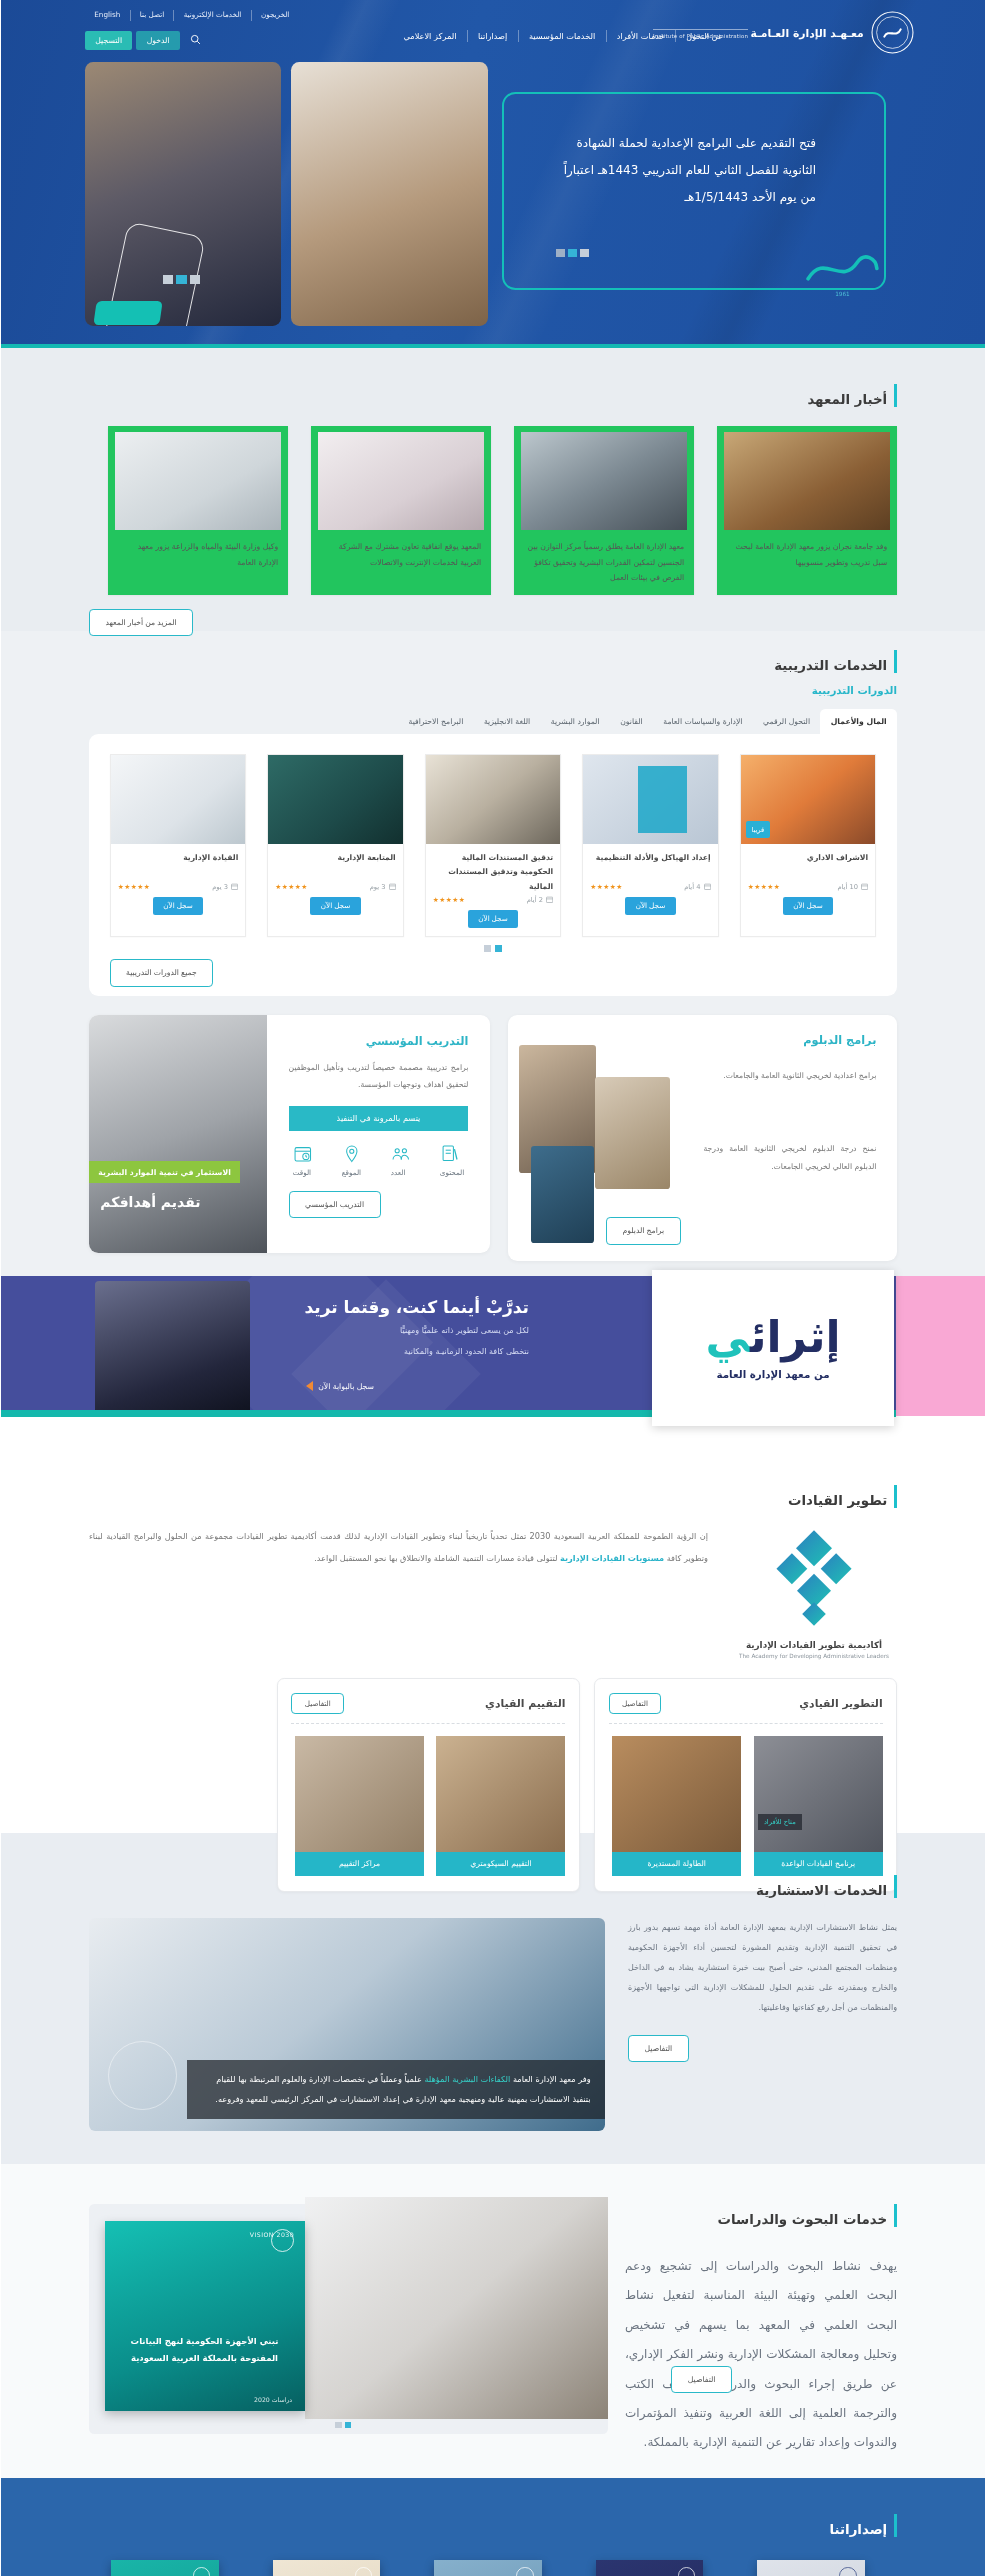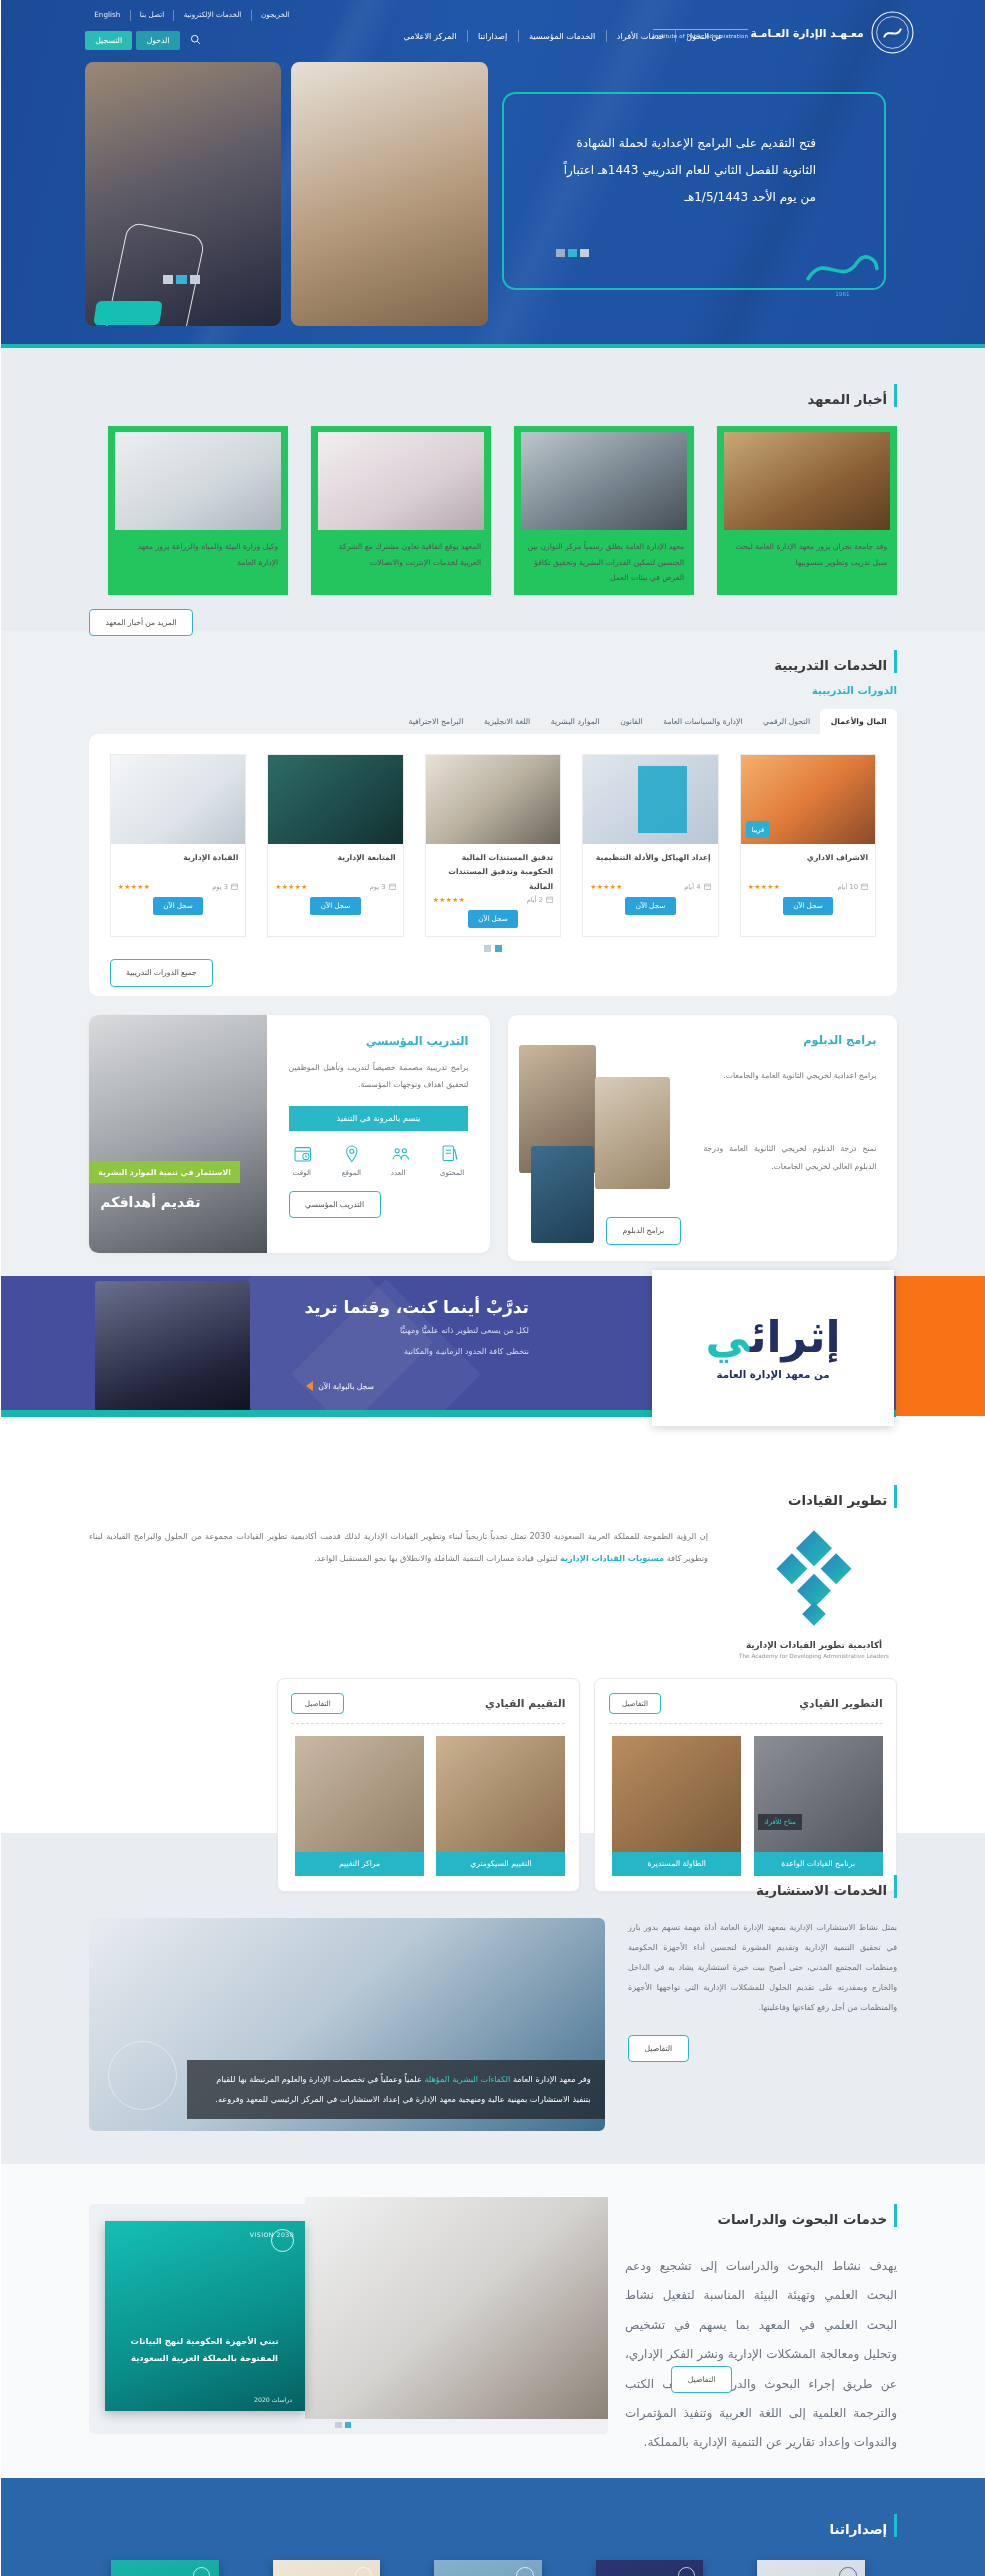--- a/index.html
+++ b/index.html
@@ -110,21 +110,21 @@
   .corp-green{position:absolute;left:0;top:146px;background:#8dc63f;color:#fff;padding:6.7px 9.3px;font-size:7.7px;font-weight:bold}
   .corp-big{position:absolute;left:11.3px;top:179px;color:#fff;font-size:14px;font-weight:bold}
   .corp-body{position:absolute;right:0;left:178px;top:0;padding:19.6px 21.6px 0}
   .corp-desc{margin-top:12.4px;font-size:7.7px;color:#777;line-height:2.2;text-align:justify}
   .corp-banner{margin-top:12.4px;background:#29b9c6;color:#fff;text-align:center;padding:7.2px;font-size:8.2px}
   .feats{display:flex;justify-content:space-between;margin-top:13.4px;padding:0 4.1px}
   .feat{display:flex;flex-direction:column;align-items:flex-end;gap:4.6px;color:#6b7680;font-size:7.2px}
   .corp-btn{margin-top:13.4px}
 
   
-  .sec-ithrai{height:140px;position:relative;background:#f97316}
+  .sec-ithrai{height:140px;position:relative;background:#f9a8d4}
   .ith-band{position:absolute;left:0;top:0;width:896px;height:134px;background:#454e9c;overflow:hidden}
   .ith-band::before{content:'';position:absolute;left:222px;top:-20.6px;width:175px;height:175px;background:rgba(255,255,255,.05);transform:rotate(45deg)}
   .ith-band::after{content:'';position:absolute;left:319px;top:31px;width:134px;height:134px;background:rgba(255,255,255,.05);transform:rotate(45deg)}
   .ith-strip{position:absolute;left:0;top:134px;width:896px;height:6.7px;background:#14b8ac}
   .ith-woman{position:absolute;left:95px;bottom:0;width:155px;height:129px;border-radius:4.1px 4.1px 0 0;background:linear-gradient(160deg,#6a6f8e,#23263c 70%,#101320)}
   .ith-text{position:absolute;right:367px;top:20.6px;text-align:right;color:#fff;z-index:2}
   .ith-text h3{font-size:17px;font-weight:bold}
   .ith-text p{margin-top:8.2px;font-size:8px;color:#d8def5;line-height:1.6}
   .ith-cta{position:absolute;right:522px;top:105px;display:flex;align-items:center;gap:5.2px;color:#fff;font-size:7.7px;cursor:pointer;z-index:2}
   .ith-arrow{width:0;height:0;border-top:5.7px solid transparent;border-bottom:5.7px solid transparent;border-right:7.2px solid #f08a35}

